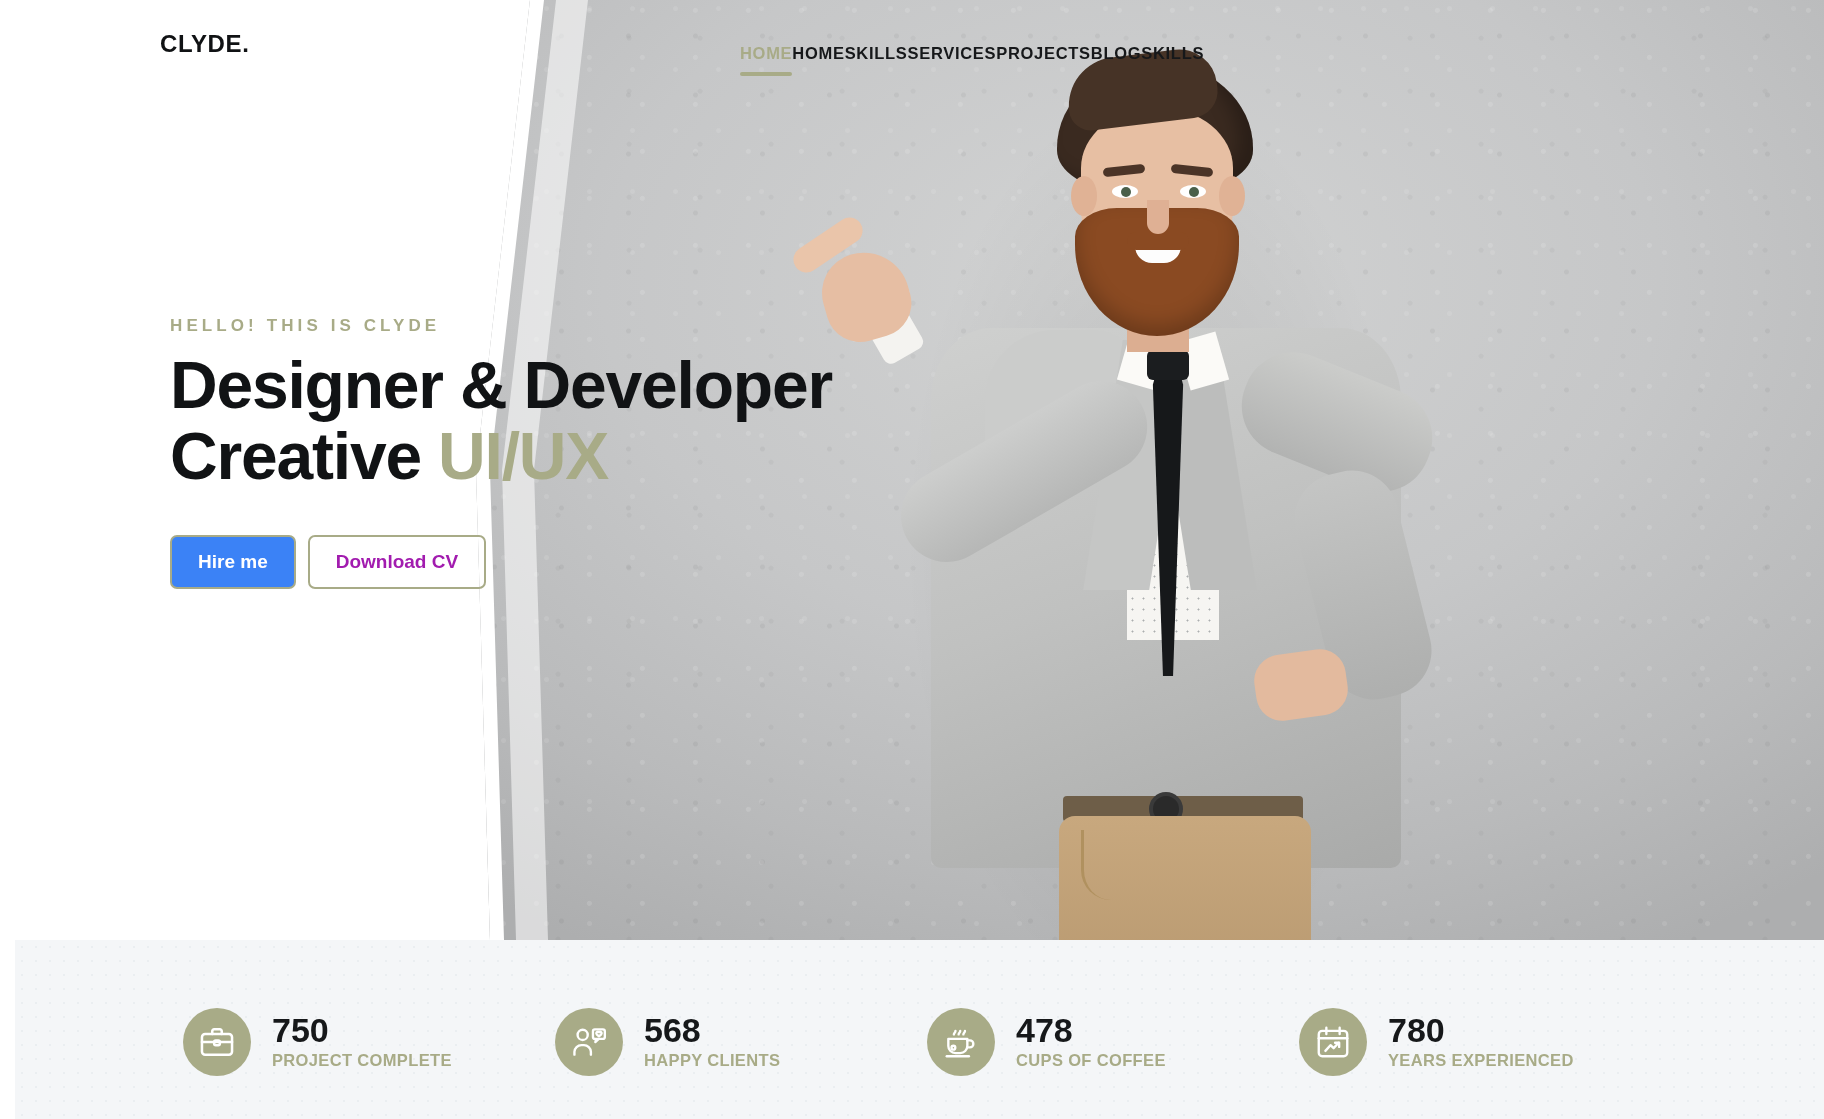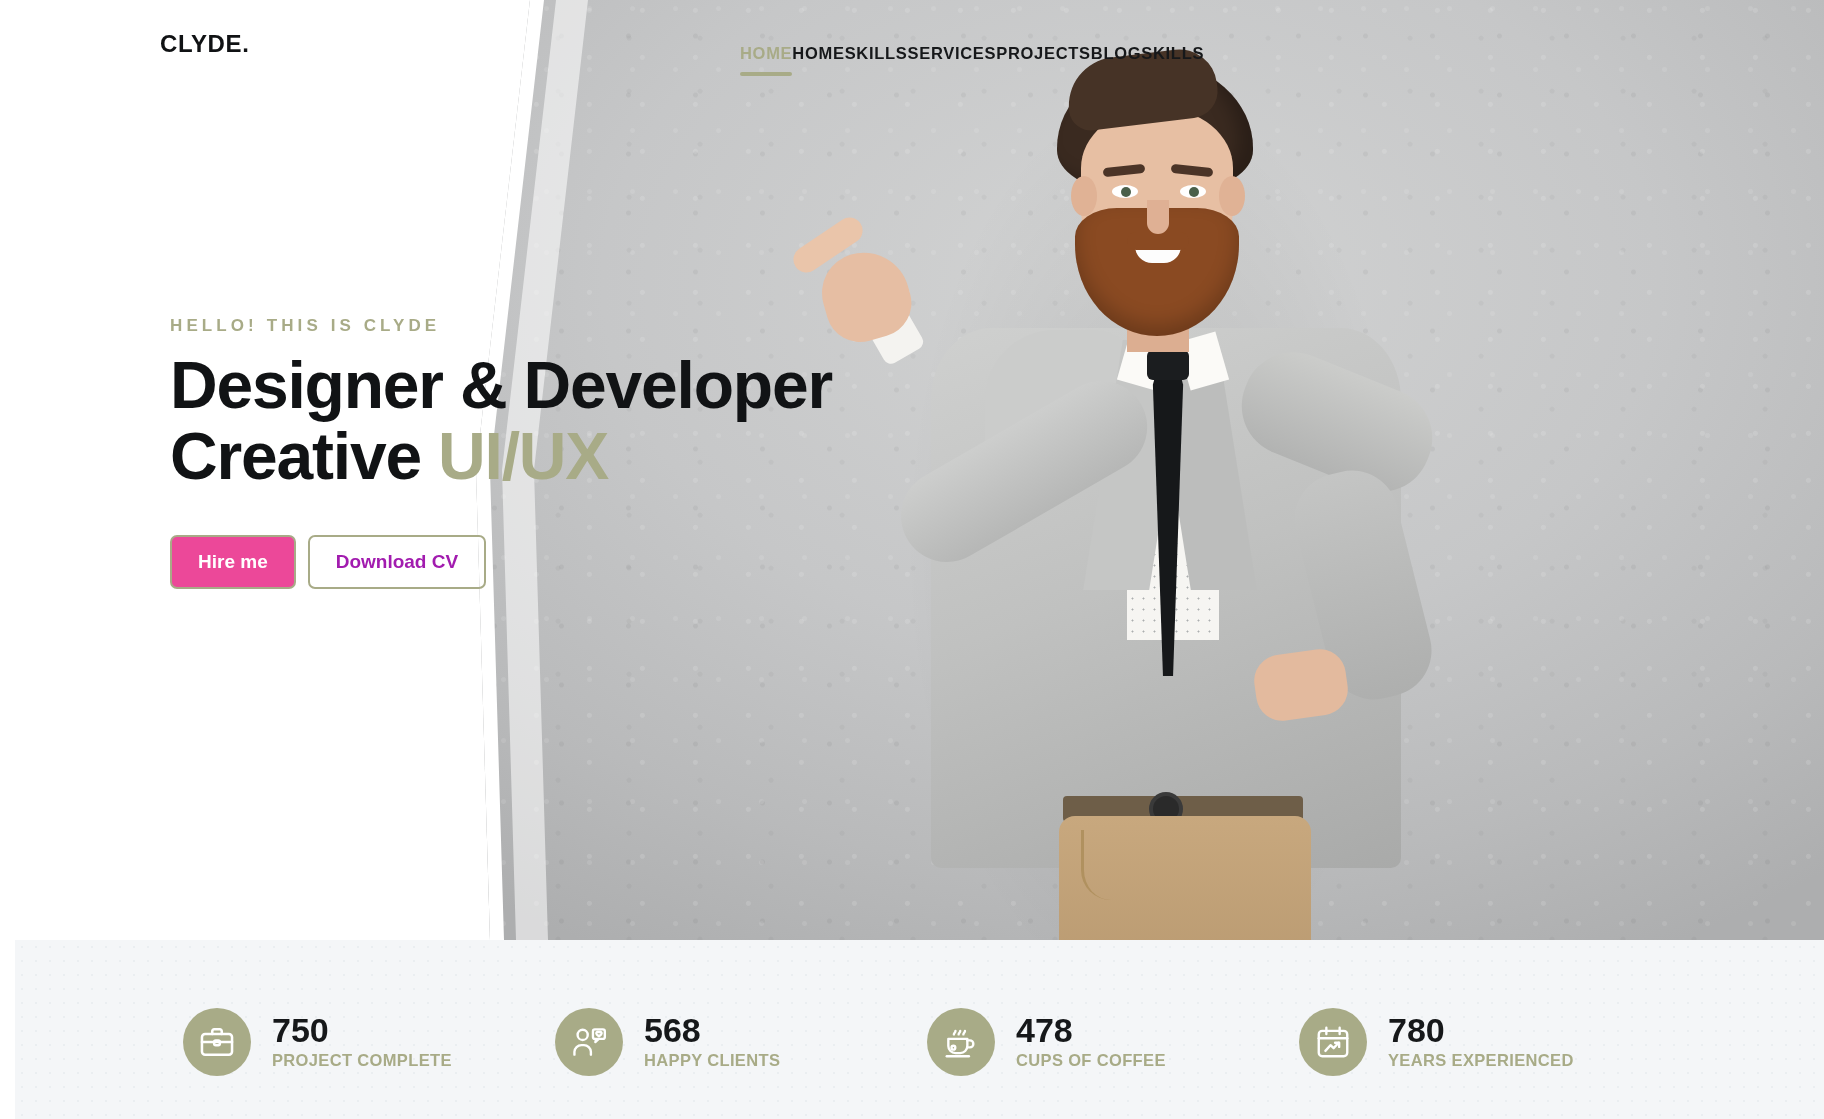--- a/index.html
+++ b/index.html
@@ -132,21 +132,21 @@
 
   
   .content{ position:absolute; left:170px; top:316px; width:760px; z-index:6; }
   .eyebrow{ font-size:17px; font-weight:700; letter-spacing:4.1px; color:#a8ab87; margin-bottom:14px; }
   .headline{ font-size:66px; line-height:1.08; font-weight:800; color:#111315; letter-spacing:-1.2px; }
   .headline .accent{ color:#a8ab87; }
   .hl2{ margin-top:4px; }
   .cta{ display:flex; gap:12px; margin-top:42px; }
   .btn{ font-size:19px; font-weight:700; border-radius:7px; cursor:pointer;
         display:inline-flex; align-items:center; justify-content:center; }
-  .btn-primary{ background:#ec4899; color:#ffffff; padding:14px 26px; border:2px solid #a8ab87; }
+  .btn-primary{ background:#3b82f6; color:#ffffff; padding:14px 26px; border:2px solid #a8ab87; }
   .btn-ghost{ background:transparent; color:#a21caf; padding:14px 26px; border:2px solid #a8ab87; }
 
   
   .nav{ position:absolute; left:0; top:0; width:1824px; height:86px; z-index:20;
         display:flex; align-items:center; }
   .logo{ position:absolute; left:160px; top:30px; font-size:24px; font-weight:800;
          color:#101214; letter-spacing:.6px; }
   .menu{ position:absolute; left:740px; top:44px; display:flex; align-items:center; }
   .menu-item{ font-size:16.5px; font-weight:700; color:#16181a; letter-spacing:.7px;
               position:relative; padding-bottom:13px; cursor:pointer; }

